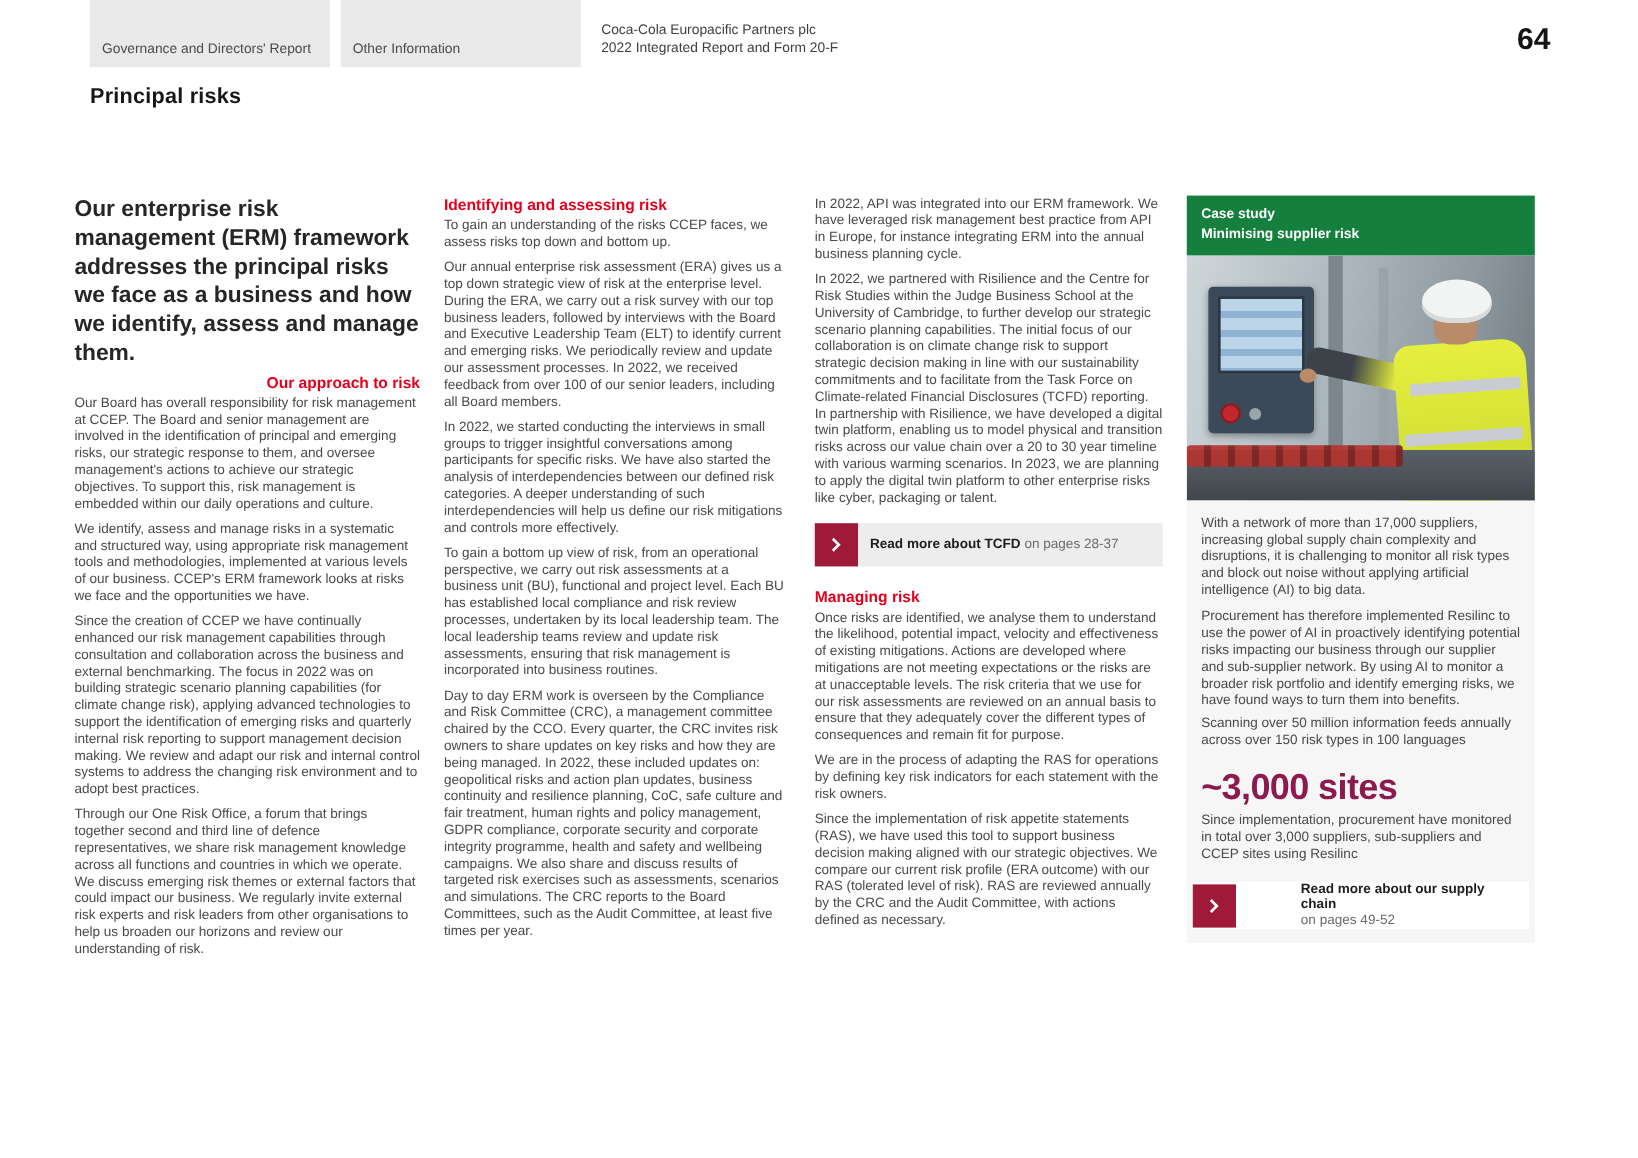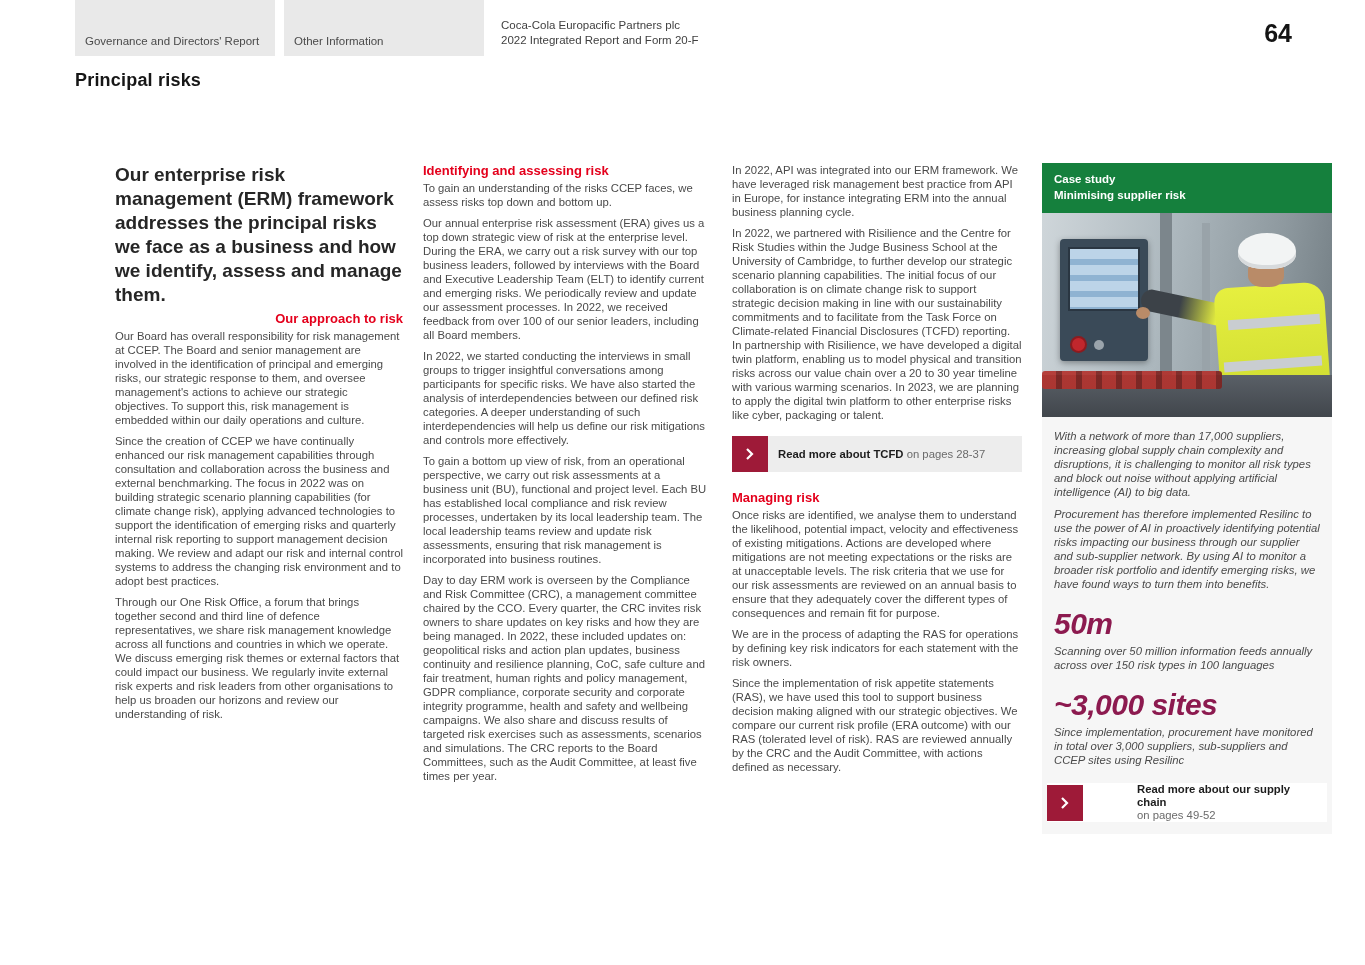--- a/index.html
+++ b/index.html
@@ -12,21 +12,21 @@
   .tab { width:200px; margin-right:9px; background:#e9e9e9; display:flex; align-items:flex-end;
          padding:0 8px 9px 10px; font-size:11.5px; color:#4a4a4a; cursor:pointer; }
   .tab.active { background:#e4001c; color:#fff; font-weight:bold; }
   .hdr-company { align-self:flex-end; padding:0 0 7px 8px; font-size:11.5px; color:#3f3f3f; line-height:1.35; }
   .hdr-pagenum { margin-left:auto; align-self:flex-end; padding:0 73px 8px 0; font-size:25px; font-weight:bold; color:#141414; }
 
   
   .page-title { margin:14px 0 0 75px; font-size:18px; font-weight:bold; color:#161616; letter-spacing:.2px; }
 
   
-  .cols { display:flex; align-items:flex-start; padding-left:115px; margin-top:72px; }
+  .cols { display:flex; align-items:flex-start; padding-left:62px; margin-top:72px; }
   .col1 { width:288px; }
   .col2 { width:285px; margin-left:20px; }
   .col3 { width:290px; margin-left:24px; }
   .col4 { width:290px; margin-left:20px; }
 
   .intro { font-size:19px; line-height:1.26; font-weight:bold; color:#262626; }
   .redhead { color:#e4001c; font-size:13px; font-weight:bold; margin-bottom:3px; }
   .mt18 { margin-top:4px;text-align:right; }
   p.body { font-size:11.3px; line-height:14px; color:#4a4a4a; margin-top:7px; }
   p.body.first { margin-top:2px; }
@@ -39,21 +39,21 @@
   .rm-text b { color:#1d1d1d; }
   .readmore.white { background:#ffffff; }
   .rm-text .rm-line2 { display:block; color:#6b6b6b; }
 
   .managing-head { margin-top:18px; }
 
   
   .case { background:#f6f6f6; padding-bottom:12px; }
   .case-hd { background:#15803d; color:#fff; padding:9px 12px 10px; font-size:11.5px; line-height:1.35; }
   .case-hd .l1, .case-hd .l2 { font-weight:bold; display:block; }
-  .case-body { padding:12px 12px 0;font-style:italic; }
+  .case-body { padding:12px 12px 0; }
   .case-body p.body { margin-top:8px; }
   .case-body p.body.first { margin-top:0; }
   .stat-val { font-size:30px; font-weight:bold; color:#8c1a4f; margin-top:18px; letter-spacing:-.5px; line-height:1; }
   .stat-desc { font-size:11.3px; line-height:14px; color:#4a4a4a; margin-top:5px; }
   .case .readmore { margin:16px 5px 0;gap:44px; }
 
   
   .photo { position:relative; width:100%; height:204px; overflow:hidden;
            background:linear-gradient(100deg,#cfd6da 0%,#aeb9bf 40%,#8e999f 75%,#6f7a80 100%); }
   .ph-frame1 { position:absolute; left:118px; top:0; width:12px; height:170px; background:#7c868c; }
@@ -101,20 +101,21 @@
   </div>
 
   <h1 class="page-title">Principal risks</h1>
 
   <div class="cols">
 
     <div class="col1">
       <div class="intro">Our enterprise risk management (ERM) framework addresses the principal risks we face as a business and how we identify, assess and manage them.</div>
       <div class="redhead mt18">Our approach to risk</div>
       <p class="body first">Our Board has overall responsibility for risk management at CCEP. The Board and senior management are involved in the identification of principal and emerging risks, our strategic response to them, and oversee management's actions to achieve our strategic objectives. To support this, risk management is embedded within our daily operations and culture.</p>
+      <p class="body">We identify, assess and manage risks in a systematic and structured way, using appropriate risk management tools and methodologies, implemented at various levels of our business. CCEP's ERM framework looks at risks we face and the opportunities we have.</p>
       <p class="body">Since the creation of CCEP we have continually enhanced our risk management capabilities through consultation and collaboration across the business and external benchmarking. The focus in 2022 was on building strategic scenario planning capabilities (for climate change risk), applying advanced technologies to support the identification of emerging risks and quarterly internal risk reporting to support management decision making. We review and adapt our risk and internal control systems to address the changing risk environment and to adopt best practices.</p>
       <p class="body">Through our One Risk Office, a forum that brings together second and third line of defence representatives, we share risk management knowledge across all functions and countries in which we operate. We discuss emerging risk themes or external factors that could impact our business. We regularly invite external risk experts and risk leaders from other organisations to help us broaden our horizons and review our understanding of risk.</p>
     </div>
 
     <div class="col2">
       <div class="redhead">Identifying and assessing risk</div>
       <p class="body first">To gain an understanding of the risks CCEP faces, we assess risks top down and bottom up.</p>
       <p class="body">Our annual enterprise risk assessment (ERA) gives us a top down strategic view of risk at the enterprise level. During the ERA, we carry out a risk survey with our top business leaders, followed by interviews with the Board and Executive Leadership Team (ELT) to identify current and emerging risks. We periodically review and update our assessment processes. In 2022, we received feedback from over 100 of our senior leaders, including all Board members.</p>
       <p class="body">In 2022, we started conducting the interviews in small groups to trigger insightful conversations among participants for specific risks. We have also started the analysis of interdependencies between our defined risk categories. A deeper understanding of such interdependencies will help us define our risk mitigations and controls more effectively.</p>
       <p class="body">To gain a bottom up view of risk, from an operational perspective, we carry out risk assessments at a business unit (BU), functional and project level. Each BU has established local compliance and risk review processes, undertaken by its local leadership team. The local leadership teams review and update risk assessments, ensuring that risk management is incorporated into business routines.</p>
@@ -163,21 +164,20 @@
         <div class="ph-helmet"></div>
         <div class="ph-conveyor"></div>
         <div class="ph-rollers"></div>
       </div>
 
       <div class="case-body">
         <p class="body first">With a network of more than 17,000 suppliers, increasing global supply chain complexity and disruptions, it is challenging to monitor all risk types and block out noise without applying artificial intelligence (AI) to big data.</p>
         <p class="body">Procurement has therefore implemented Resilinc to use the power of AI in proactively identifying potential risks impacting our business through our supplier and sub-supplier network. By using AI to monitor a broader risk portfolio and identify emerging risks, we have found ways to turn them into benefits.</p>
 
         <div>
-          <div class="stat-val">50m</div>
           <div class="stat-desc">Scanning over 50 million information feeds annually across over 150 risk types in 100 languages</div>
         </div>
 
         <div>
           <div class="stat-val">~3,000 sites</div>
           <div class="stat-desc">Since implementation, procurement have monitored in total over 3,000 suppliers, sub-suppliers and CCEP sites using Resilinc</div>
         </div>
       </div>
 
       <div class="readmore white">

